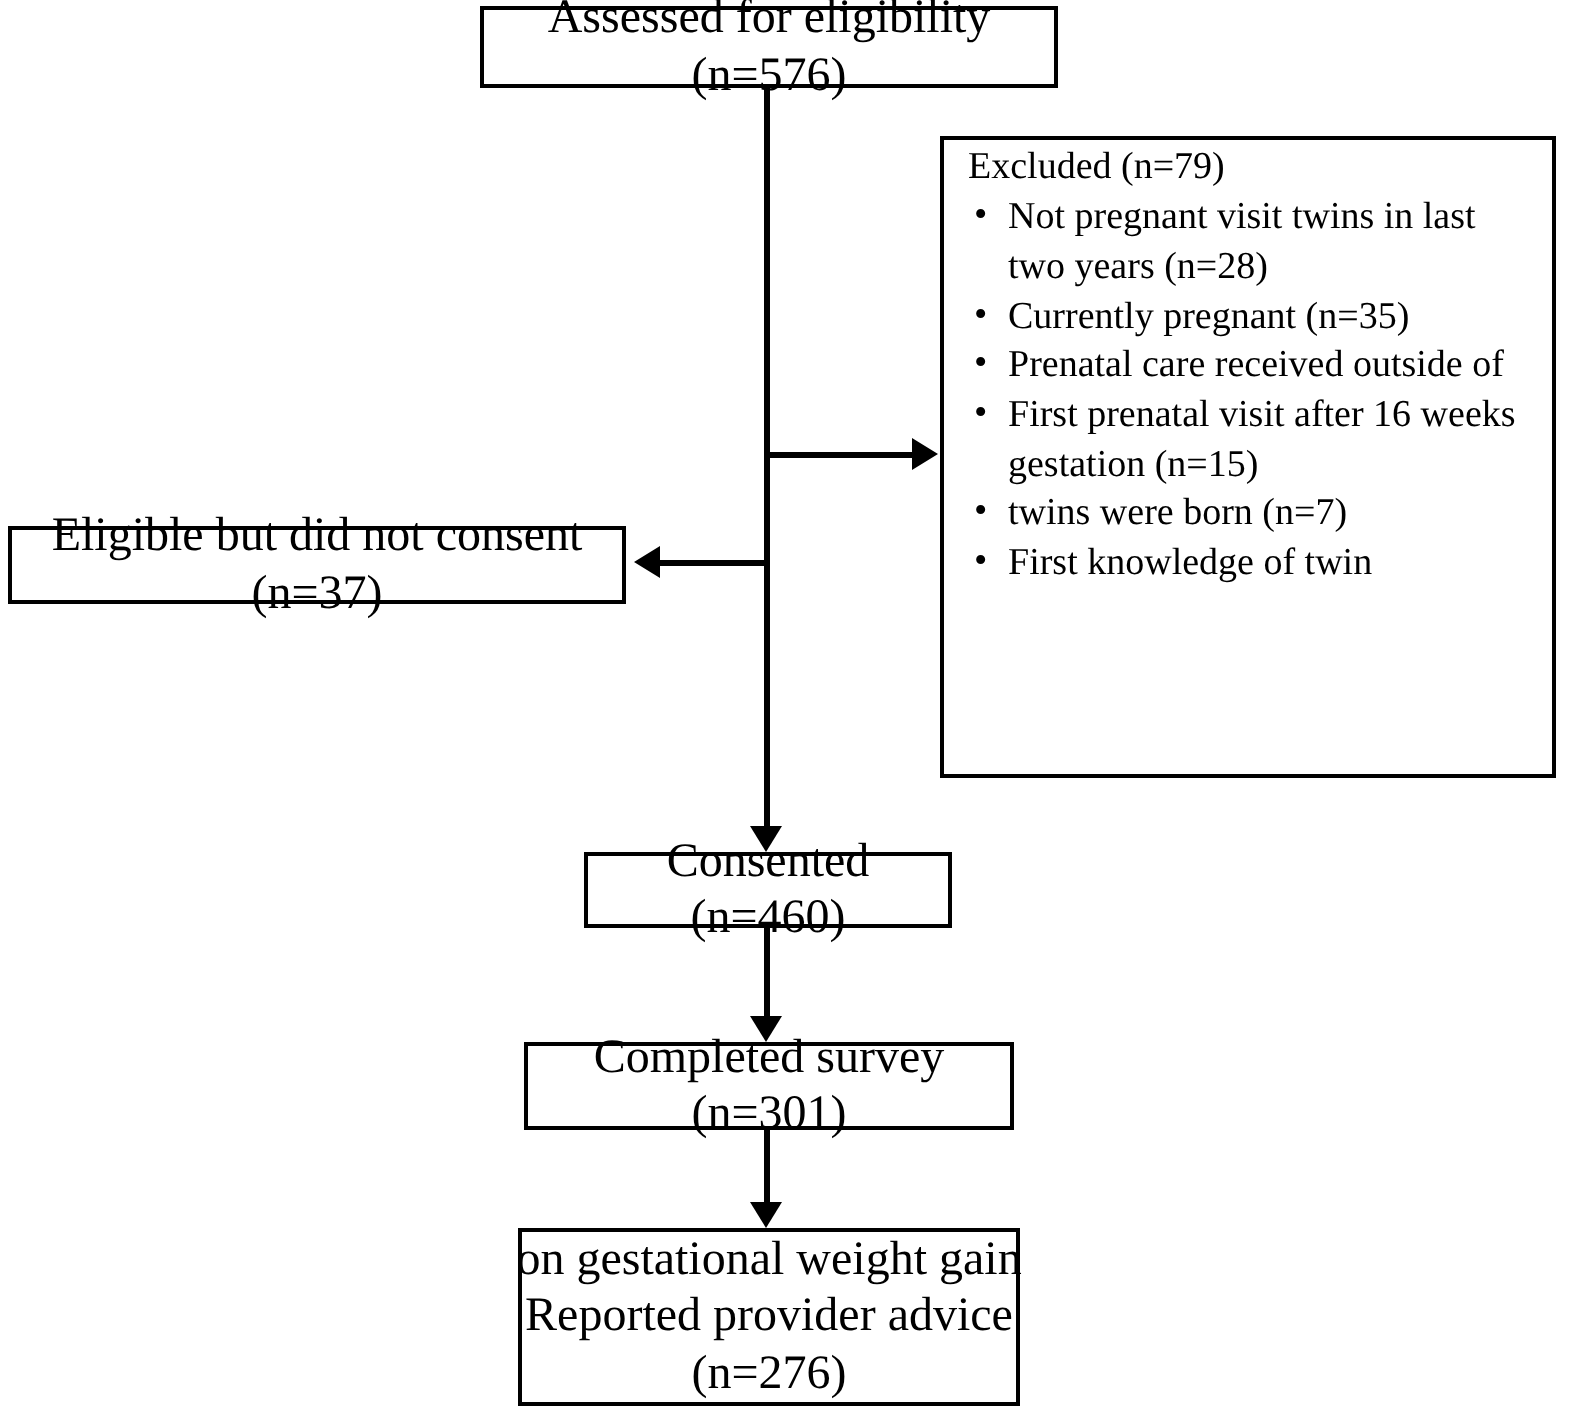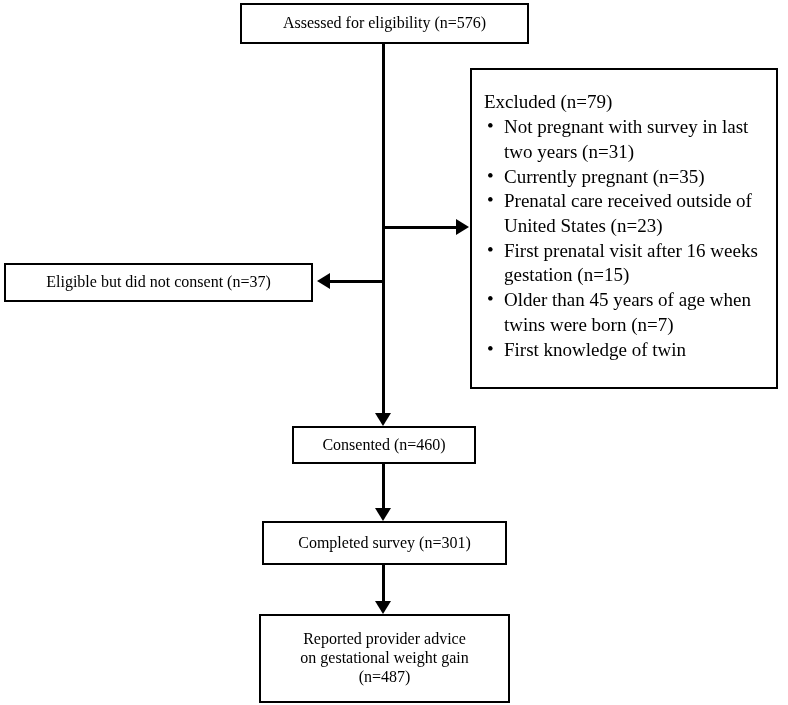--- a/index.html
+++ b/index.html
@@ -19,41 +19,41 @@
   }
   .node {
     position: absolute;
     box-sizing: border-box;
     border: 2px solid #000000;
     background: #ffffff;
     display: flex;
     align-items: center;
     justify-content: center;
     text-align: center;
-    font-size: 16px;
+    font-size: 24px;
     line-height: 1.18;
     z-index: 3;
   }
   .node-multiline {
     flex-direction: column;
   }
   .node-multiline .ml-line {
     display: block;
     white-space: nowrap;
   }
 
   
   #excluded-box {
     position: absolute;
     box-sizing: border-box;
     border: 2px solid #000000;
     background: #ffffff;
     display: block;
     text-align: left;
-    padding: 20px 8px 6px 10px;
+    padding: 2px 8px 6px 10px;
     z-index: 3;
   }
   #excluded-title {
     font-size: 19px;
     line-height: 1.28;
     margin: 0 0 1px 2px;
     white-space: nowrap;
   }
   #excluded-list {
     list-style: none;
@@ -132,40 +132,38 @@
 
   <div class="node" id="assessed-box" style="left:240px; top:3px; width:289px; height:41px;">
     <span>Assessed for eligibility (n=576)</span>
   </div>
 
   <div id="excluded-box" style="left:470px; top:68px; width:308px; height:321px;">
     <div id="excluded-title">Excluded (n=79)</div>
     <ul id="excluded-list">
       <li>
         <span class="bullet">•</span>
-        <span class="txt">Not pregnant with survey in last</span>
-        <span class="txt">two years (n=31)</span>
+        <span class="txt">Not pregnant visit twins in last</span>
+        <span class="txt">two years (n=28)</span>
       </li>
       <li>
         <span class="bullet">•</span>
         <span class="txt">Currently pregnant (n=35)</span>
       </li>
       <li>
         <span class="bullet">•</span>
         <span class="txt">Prenatal care received outside of</span>
-        <span class="txt">United States (n=23)</span>
       </li>
       <li>
         <span class="bullet">•</span>
         <span class="txt">First prenatal visit after 16 weeks</span>
         <span class="txt">gestation (n=15)</span>
       </li>
       <li>
         <span class="bullet">•</span>
-        <span class="txt">Older than 45 years of age when</span>
         <span class="txt">twins were born (n=7)</span>
       </li>
       <li>
         <span class="bullet">•</span>
         <span class="txt">First knowledge of twin</span>
       </li>
     </ul>
   </div>
 
   <div class="node" id="not-consent-box" style="left:4px; top:263px; width:309px; height:39px;">
@@ -174,18 +172,18 @@
 
   <div class="node" id="consented-box" style="left:292px; top:426px; width:184px; height:38px;justify-content:center;">
     <span>Consented (n=460)</span>
   </div>
 
   <div class="node" id="completed-box" style="left:262px; top:521px; width:245px; height:44px;">
     <span>Completed survey (n=301)</span>
   </div>
 
   <div class="node node-multiline" id="reported-box" style="left:259px; top:614px; width:251px; height:89px;">
+    <span class="ml-line">on gestational weight gain</span>
     <span class="ml-line">Reported provider advice</span>
-    <span class="ml-line">on gestational weight gain</span>
-    <span class="ml-line">(n=487)</span>
+    <span class="ml-line">(n=276)</span>
   </div>
 
 </div>
 
 </body></html>

